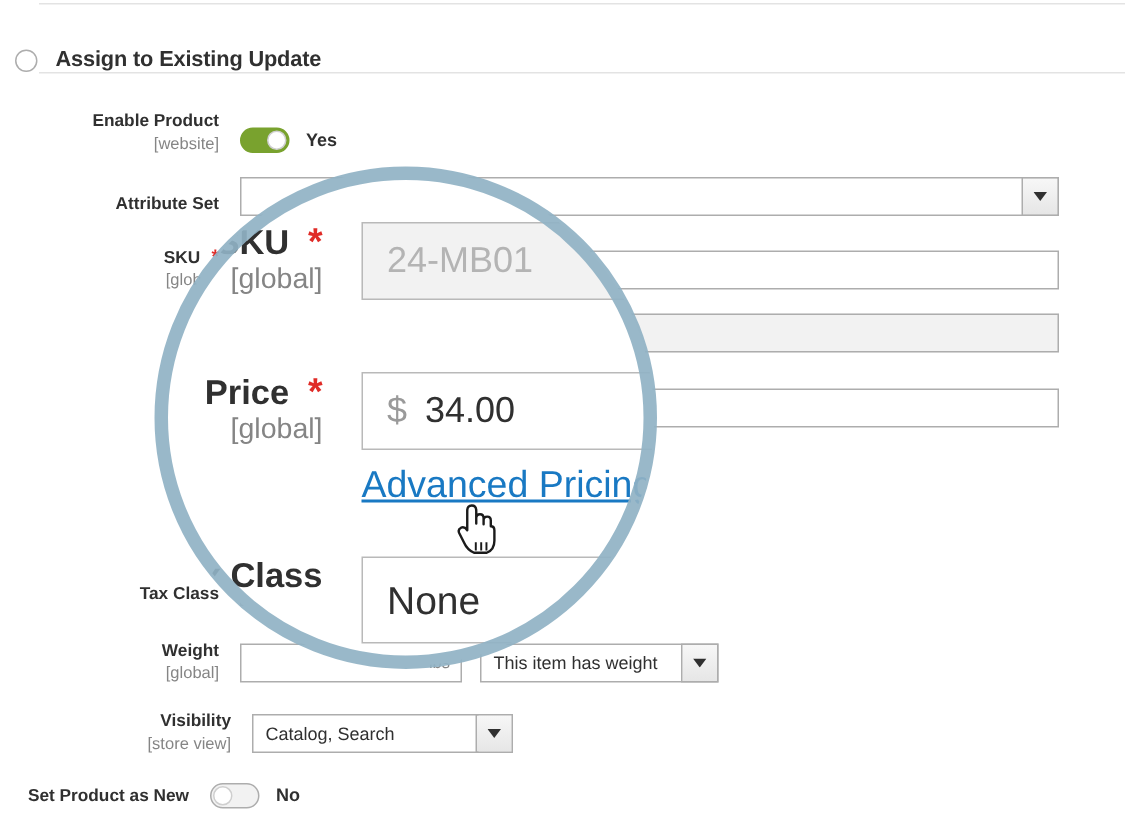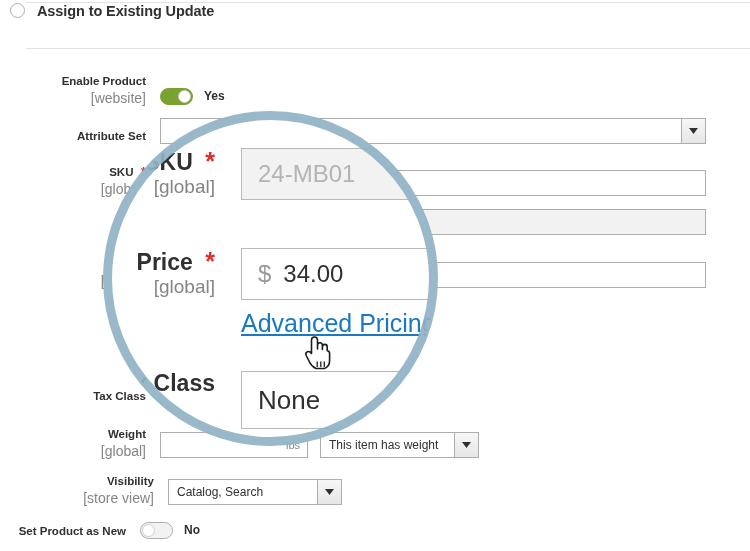--- a/index.html
+++ b/index.html
@@ -20,21 +20,21 @@
     position: absolute;
     left: 26px; right: 0; top: 2px;
     height: 1px;
     background: #e3e3e3;
   }
   .radio-row {
     position: absolute;
     left: 0; top: 3px;
     width: 750px; height: 45px;
     display: flex;
-    align-items: flex-start;
+    align-items: flex-end;
   }
   .radio-circle {
     width: 13px; height: 13px;
     border: 1px solid #adadad;
     border-radius: 50%;
     background: #fff;
     margin-left: 10px;
     flex: none;
   }
   .radio-label {
@@ -77,21 +77,21 @@
     display: inline-block;
   }
   .lbl .req {
     color: #e02b27;
     font-size: 13px;
     font-weight: bold;
     margin-left: 3px;
   }
   .lbl .scope {
     display: block;
-    font-size: 14px;
+    font-size: 11px;
     color: #858585;
     margin-top: 2px;
   }
 
   .inp {
     height: 26px;
     border: 1px solid #adadad;
     background: #fff;
     box-sizing: border-box;
     font-size: 12px;

